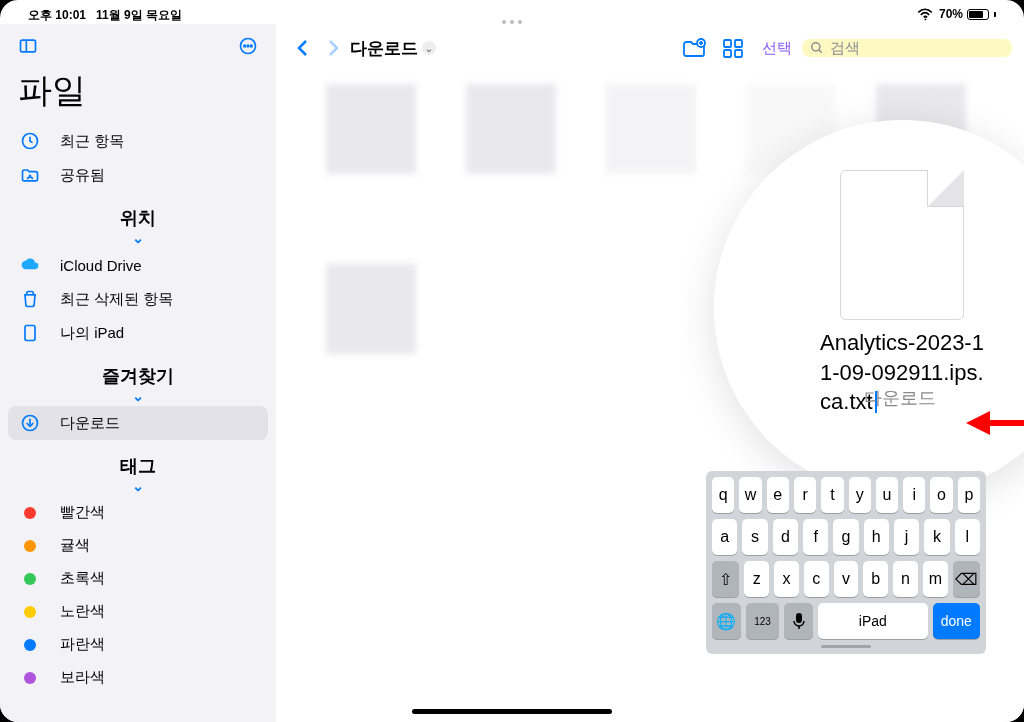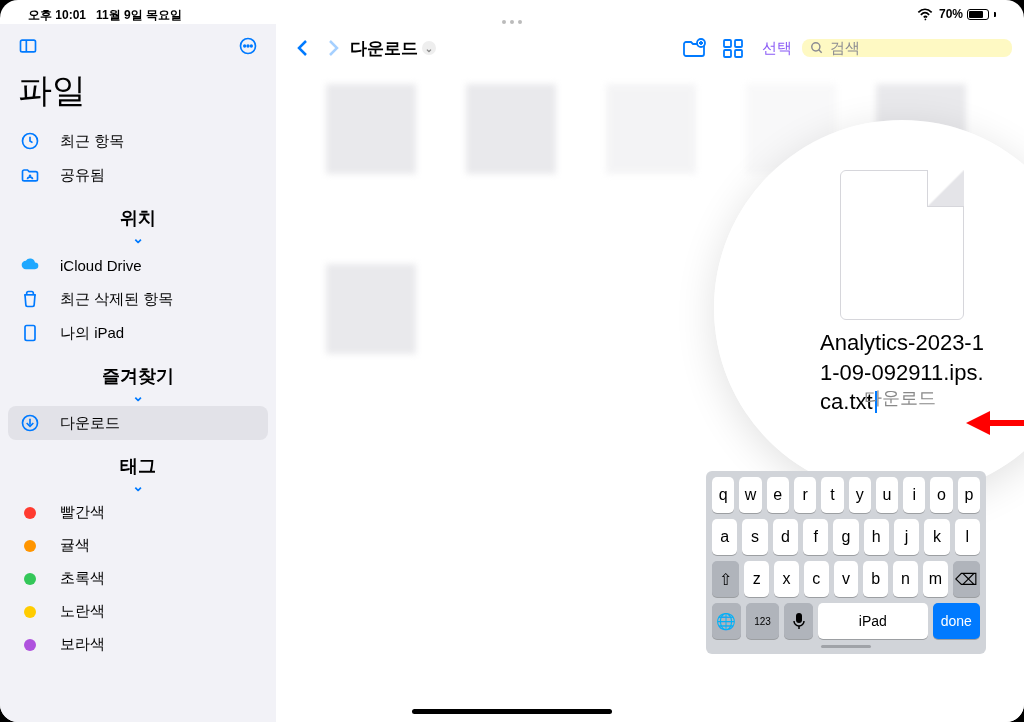--- a/index.html
+++ b/index.html
@@ -292,20 +292,26 @@
             <span>초록색</span>
           </div>
           <div class="nav-item">
             <span class="icon">
               <span class="tag-dot" style="background:#ffcc00"></span>
             </span>
             <span>노란색</span>
           </div>
           <div class="nav-item">
             <span class="icon">
+              <span class="tag-dot" style="background:#007aff"></span>
+            </span>
+            <span>파란색</span>
+          </div>
+          <div class="nav-item">
+            <span class="icon">
               <span class="tag-dot" style="background:#af52de"></span>
             </span>
             <span>보라색</span>
           </div>
         </div>
     </aside>
 
     <main class="content">
       <div class="toolbar">
         <span class="tb-btn">

